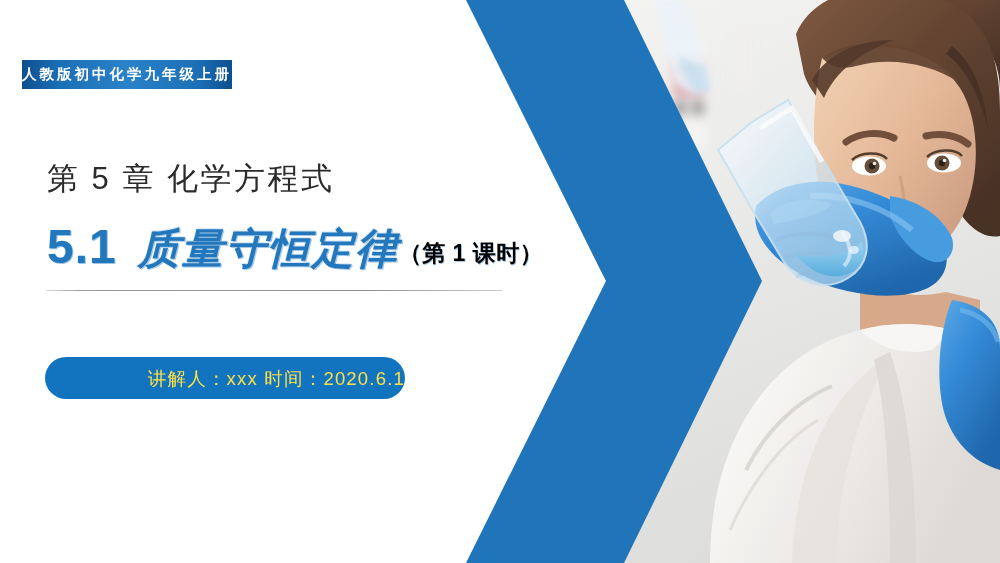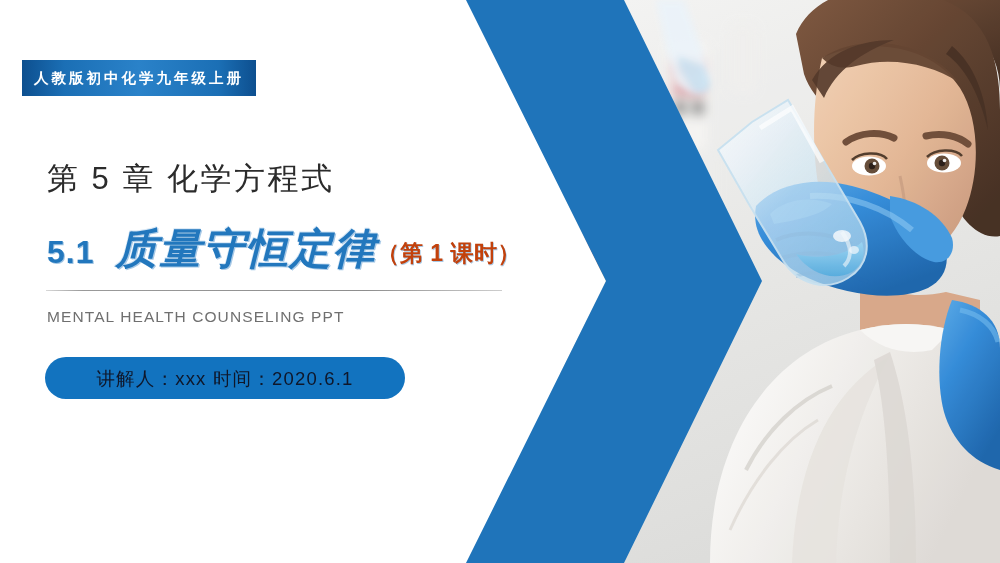--- a/index.html
+++ b/index.html
@@ -26,73 +26,73 @@
   }
   .chevron-svg{display:block;width:1000px;height:563px;}
 
   
   .left-block{
     position:absolute;left:0;top:0;width:520px;height:563px;
   }
 
   .badge{
     position:absolute;left:22px;top:60px;
-    height:36px;width:auto;
+    height:29px;width:auto;
     display:flex;align-items:center;justify-content:center;
-    padding:0 12px;
+    padding:0 0;
     background:linear-gradient(90deg,#0d4f8f 0%,#1b6fb5 18%,#2a82c9 50%,#1b6fb5 84%,#0d4f8f 100%);
     color:#ffffff;
     font-size:14.5px;font-weight:700;letter-spacing:3px;
     white-space:nowrap;
     box-shadow:0 0 0 0 rgba(0,0,0,0);
   }
 
   .chapter-line{
     position:absolute;left:47px;top:158px;
     font-size:31px;font-weight:400;color:#2b2b2b;
     letter-spacing:2.5px;white-space:nowrap;
   }
 
   .main-title-row{
     position:absolute;left:47px;top:212px;
     display:flex;align-items:baseline;white-space:nowrap;
   }
   .mt-num{
-    font-size:32px;font-weight:700;color:#2277bd;letter-spacing:1px;
+    font-size:48px;font-weight:700;color:#2277bd;letter-spacing:1px;
     text-shadow:1px 1px 0 #9fc4e3,-0.5px -0.5px 0 #cfe2f2;
   }
   .mt-main{
     margin-left:21px;
     font-size:42px;font-weight:700;color:#2277bd;letter-spacing:1.5px;
     text-shadow:1.2px 1.2px 0 #a8c9e6,-0.6px -0.6px 0 #d5e6f5;
     font-style:italic;
   }
   .mt-paren{
-    font-size:23px;font-weight:700;color:#c2410c;letter-spacing:0.5px;
+    font-size:23px;font-weight:700;color:#000000;letter-spacing:0.5px;
     position:relative;top:-2px;
     text-shadow:0.8px 0.8px 0 #a8c9e6;
     margin-top:28px;
   }
 
   .divider{
     position:absolute;left:46px;top:290px;width:456px;height:1px;
     background:linear-gradient(90deg,#d8d8d8 0%,#9a9a9a 8%,#8e8e8e 70%,#cdcdcd 100%);
   }
 
   .sub-en{
     position:absolute;left:47px;top:308px;
     font-size:15.5px;color:#6f6f6f;letter-spacing:1.1px;white-space:nowrap;
   }
 
   .pill{
     position:absolute;left:45px;top:357px;
     width:360px;height:42px;border-radius:21px;
     background:#1273bf;
-    display:flex;align-items:center;justify-content:center;
-    color:#0f172a;font-size:18.5px;letter-spacing:1.2px;white-space:nowrap;
+    display:flex;align-items:center;justify-content:flex-end;
+    color:#fde047;font-size:18.5px;letter-spacing:1.2px;white-space:nowrap;
   }
 </style>
 </head>
 <body>
 
 <div id="slide">
 
   <div class="photo-layer">
     <svg class="photo-svg" viewBox="0 0 440 563" preserveAspectRatio="none">
       <defs>
@@ -277,21 +277,20 @@
     <div class="chapter-line">第 5 章 化学方程式</div>
 
     <div class="main-title-row">
       <span class="mt-num">5.1</span>
       <span class="mt-main">质量守恒定律</span>
       <span class="mt-paren">（第 1 课时）</span>
     </div>
 
     <div class="divider"></div>
 
-    <div class="sub-en">MENTAL HEALTH COUNSELING PPT</div>
 
     <div class="pill">
       <span>讲解人：xxx  时间：2020.6.1</span>
     </div>
 
   </div>
 
 </div>
 
 </body></html>

